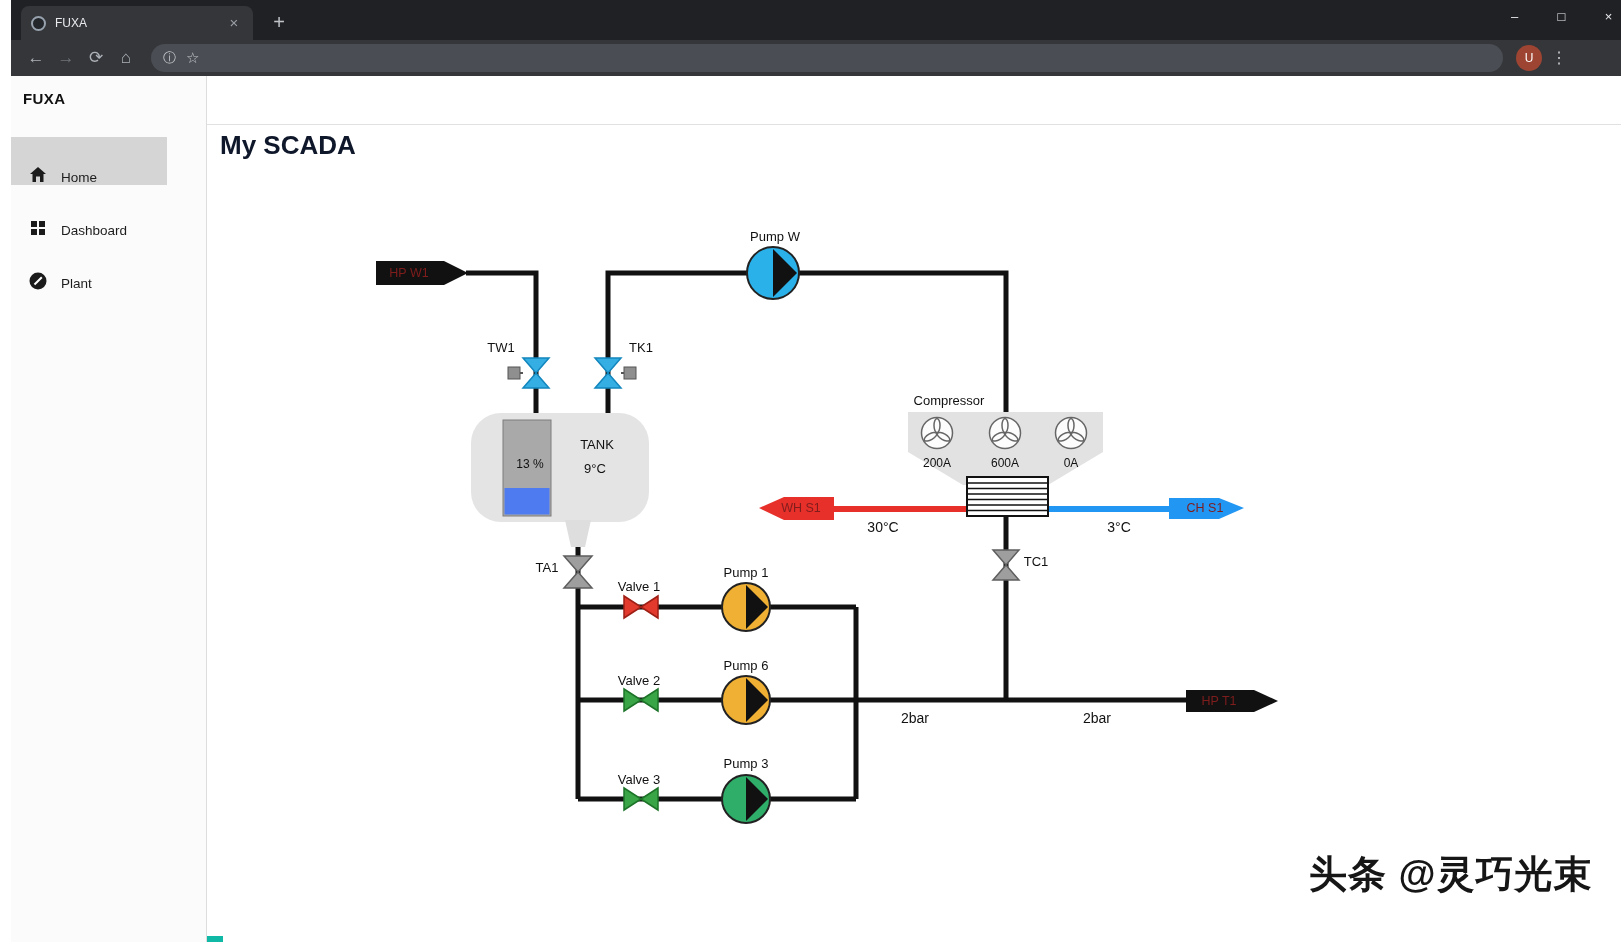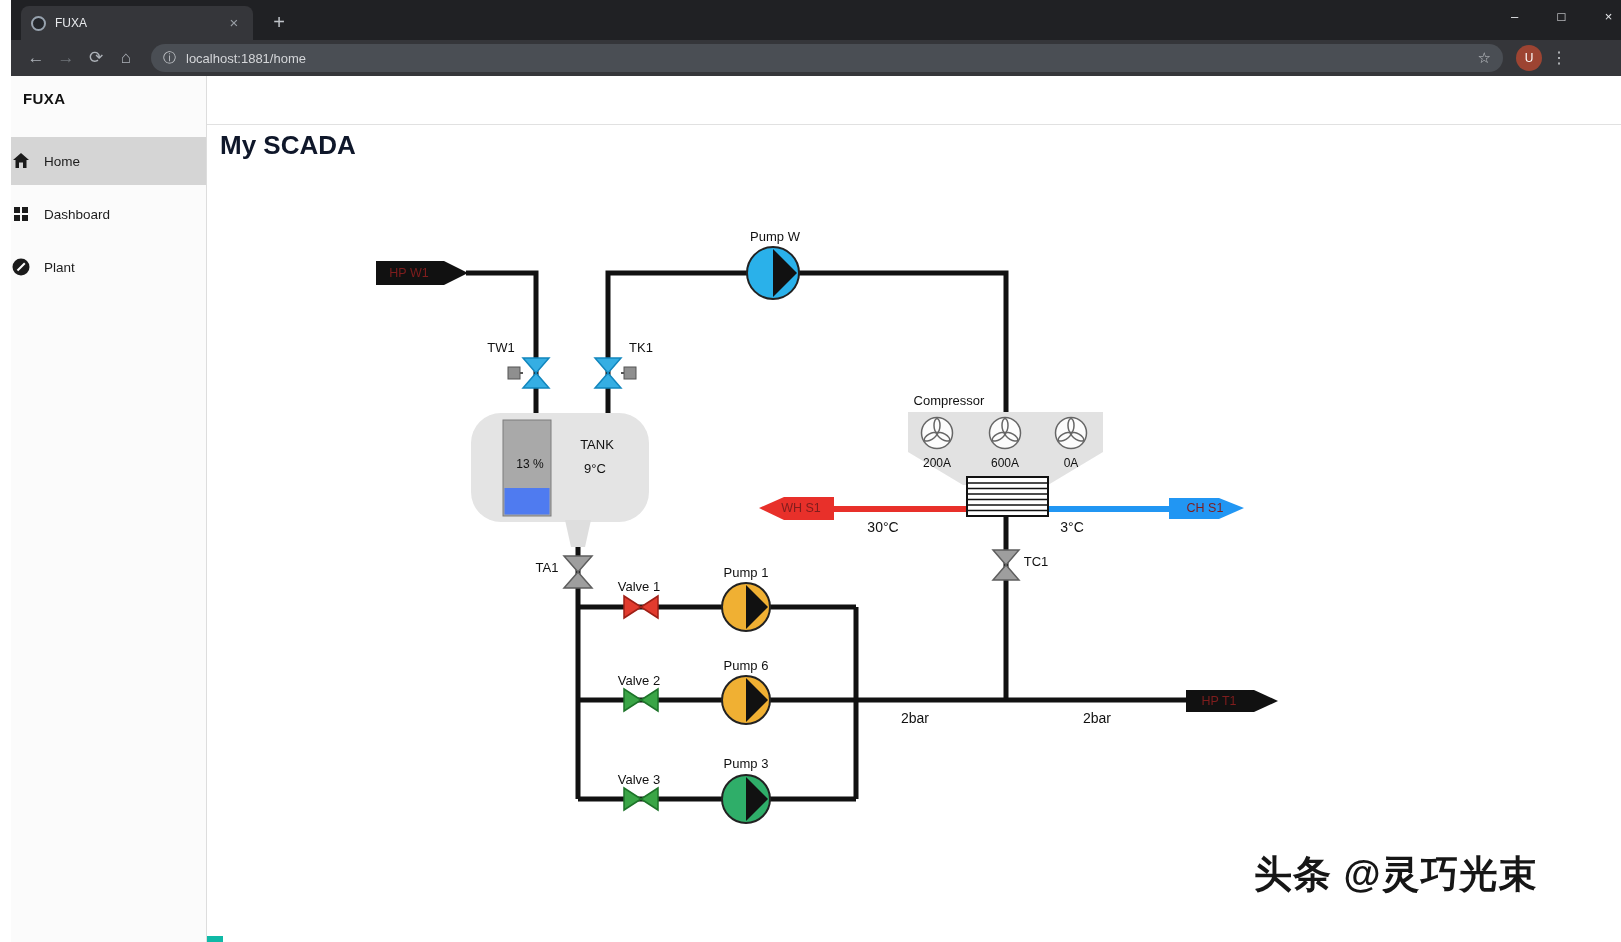--- a/index.html
+++ b/index.html
@@ -29,34 +29,34 @@
   .omni-url{font-size:13px;color:#d4d6d9;flex:1;}
   .omni-star{font-size:15px;color:#c3c6ca;cursor:pointer;}
   .avatar{position:absolute;left:1505px;top:5px;width:26px;height:26px;border-radius:50%;background:#9d4432;
           color:#fff;font-size:12px;display:flex;align-items:center;justify-content:center;cursor:pointer;}
   .menu-dots{position:absolute;left:1538px;top:5px;width:20px;height:26px;color:#c3c6c9;font-size:16px;
              text-align:center;line-height:26px;cursor:pointer;}
 
   
   .sidebar{position:absolute;top:76px;left:0;width:196px;bottom:0;background:#fbfbfb;border-right:1px solid #ddd;}
   .brand{position:absolute;left:12px;top:14px;font-size:15px;font-weight:bold;letter-spacing:.4px;color:#111;}
-  .nav-item{position:absolute;left:0;width:195px;height:48px;display:flex;align-items:center;gap:13px;
-            font-size:13.5px;color:#1d1d1d;cursor:pointer;}
+  .nav-item{position:absolute;left:0;width:156px;height:48px;display:flex;align-items:flex-end;gap:13px;
+            padding-left:17px;font-size:13.5px;color:#1d1d1d;cursor:pointer;}
   .nav-item.active{background:#d5d5d5;}
   .nav-item svg{flex:none;}
   .content-divider{position:absolute;left:196px;right:0;top:124px;height:1px;background:#e1e1e1;}
   .page-title{position:absolute;left:209px;top:130px;font-size:26px;color:#0f172a;}
 
   
   .diagram-svg{position:absolute;left:0;top:0;}
   .lbl{position:absolute;transform:translate(-50%,-50%);font-size:13px;color:#111;white-space:nowrap;}
   .lbl.small{font-size:12px;}
   .lbl.mid{font-size:14px;}
   .lbl.flag{color:#7f1d1d;font-size:12.5px;font-weight:500;}
-  .watermark{position:absolute;left:1243px;top:849px;font-size:38px;font-weight:700;color:#161616;
+  .watermark{position:absolute;left:1298px;top:849px;font-size:38px;font-weight:700;color:#161616;
              letter-spacing:1px;white-space:nowrap;}
   .footer-mark{position:absolute;left:196px;top:936px;width:16px;height:6px;background:#10b9a6;}
 </style>
 </head>
 <body>
 
 <div id="page">
 
   <div class="titlebar">
     <div class="tab">
@@ -72,21 +72,20 @@
     </div>
   </div>
 
   <div class="toolbar">
     <span class="nav-icon" style="left:12px">←</span>
     <span class="nav-icon dim" style="left:42px">→</span>
     <span class="nav-icon" style="left:72px">⟳</span>
     <span class="nav-icon" style="left:102px">⌂</span>
     <div class="omnibox">
       <span class="omni-info">ⓘ</span>
-      <span class="omni-url">localhost:1881/home</span>
       <span class="omni-star">☆</span>
     </div>
     <div class="avatar">U</div>
     <div class="menu-dots">⋮</div>
   </div>
 
   <aside class="sidebar">
     <div class="brand">FUXA</div>
 
     <div class="nav-item active" style="top:61px">
@@ -249,20 +248,20 @@
   <div class="lbl" style="left:586px;top:444px">TANK</div>
   <div class="lbl" style="left:584px;top:468px">9°C</div>
   <div class="lbl small" style="left:519px;top:464px">13 %</div>
 
   <div class="lbl" style="left:938px;top:400px">Compressor</div>
   <div class="lbl small" style="left:926px;top:463px">200A</div>
   <div class="lbl small" style="left:994px;top:463px">600A</div>
   <div class="lbl small" style="left:1060px;top:463px">0A</div>
 
   <div class="lbl mid" style="left:872px;top:527px">30°C</div>
-  <div class="lbl mid" style="left:1061px;top:527px">3°C</div>
+  <div class="lbl mid" style="left:1108px;top:527px">3°C</div>
   <div class="lbl mid" style="left:904px;top:718px">2bar</div>
   <div class="lbl mid" style="left:1086px;top:718px">2bar</div>
 
   <div class="watermark">头条 @灵巧光束</div>
   <div class="footer-mark"></div>
 
 </div>
 
 </body></html>

